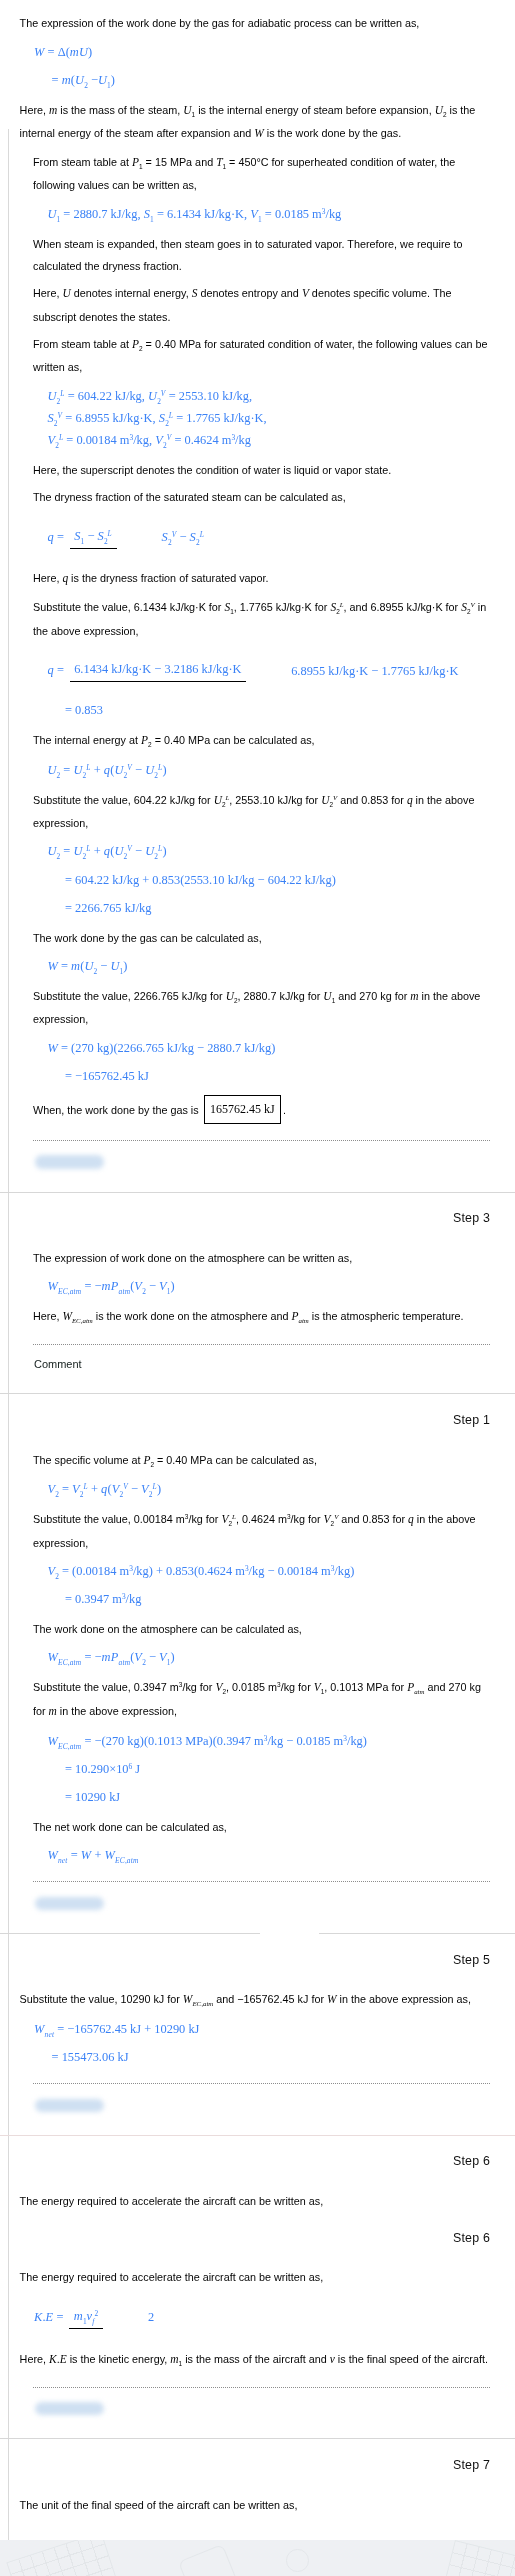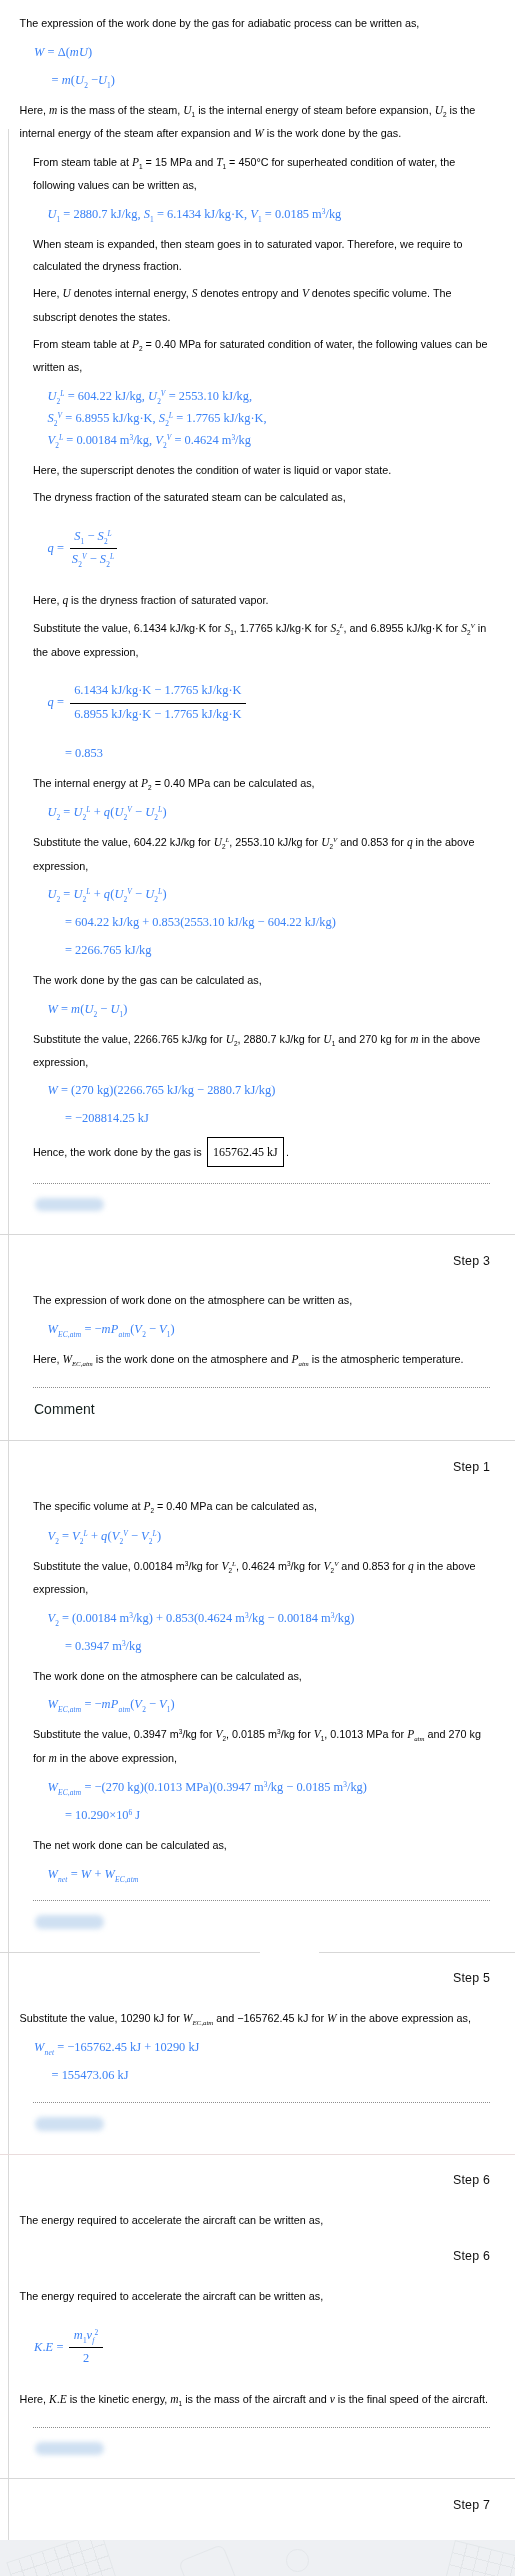--- a/index.html
+++ b/index.html
@@ -7,28 +7,28 @@
   .scan-edge{position:absolute;left:7.7px;top:129px;width:1px;height:2411px;background:#d0d0d0;opacity:.8;}
   .content{position:relative;padding:7.2px 25px 0 19.6px;}
   .para{font-size:10.8px;line-height:2.05;margin:5.2px 0;color:#050505;}
   .para i, .comment i{font-family:"Liberation Serif",serif;font-size:1.06em;}
   .eq{font-family:"Liberation Serif",serif;font-size:12.4px;line-height:1.6;margin:8.2px 0 8.2px 14.4px;color:#3b82f6;}
   .eq.cont{margin-left:32px;}
   .eq i{letter-spacing:0.2px;}
   sub,sup{font-size:.6em;line-height:0;}
   sub{vertical-align:-.5em;}
   sup{vertical-align:.55em;}
-  .frac{display:inline-flex;flex-direction:column;text-align:center;vertical-align:middle;margin:1px 2.6px;}
+  .frac{display:inline-flex;flex-direction:row;text-align:center;vertical-align:middle;margin:1px 2.6px;gap:45px;}
   .frac .num{border-bottom:1px solid #000;padding:0 4.6px 1.5px;}
   .frac .den{padding-top:1.5px;}
   .tall{margin-top:17.5px;margin-bottom:17.5px;}
   .step-h{font-size:12.4px;font-weight:400;text-align:right;margin:18.5px 0 21.6px;letter-spacing:0.2px;color:#101010;}
   .dotsep{border:0;border-top:1px dotted #8d8d8d;height:0;margin:15.5px 0 0 13.4px;}
   .blob{width:69px;height:13.4px;border-radius:6.7px;background:#cfe0f2;filter:blur(2.6px);margin:14.4px 0 0 15.5px;}
-  .comment{font-size:14px;color:#141f1d;margin:13.4px 0 0 14.4px;display:inline-block;}
+  .comment{font-size:11px;color:#141f1d;margin:13.4px 0 0 14.4px;display:inline-block;}
   .secline{height:1px;background:#d7d7d7;margin:23px -25px 0 -19.6px;}
   .secline.gap{background:linear-gradient(to right,#d7d7d7 0 50.5%,#ffffff 50.5% 62%,#d7d7d7 62% 100%);}
   .secline.pink{background:#eadcdc;}
   .ind{padding-left:13.4px;}
   .ansline{font-size:10.8px;line-height:2.05;margin:8.2px 0;color:#050505;}
   .ansbox{display:inline-block;border:1px solid #000;padding:1.5px 5.2px;margin:0 2.1px 0 5.2px;font-family:"Liberation Serif",serif;font-size:12px;text-align:right;}
   
   .footer{position:absolute;left:0;bottom:0;width:515px;height:117px;background:#eef0f3;overflow:hidden;}
   .sk{position:absolute;border:1px solid #e2e6e9;opacity:.9;}
   .sk.grid{background:repeating-linear-gradient(to right,transparent 0 11.3px,#e2e6e9 11.3px 12.4px),repeating-linear-gradient(to bottom,transparent 0 11.3px,#e2e6e9 11.3px 12.4px);}
@@ -59,36 +59,36 @@
       <div class="eq" style="margin-top:2.1px"><i>V</i><sub>2</sub><sup><i>L</i></sup> = 0.00184 m<sup>3</sup>/kg, <i>V</i><sub>2</sub><sup><i>V</i></sup> = 0.4624 m<sup>3</sup>/kg</div>
       <p class="para">Here, the superscript denotes the condition of water is liquid or vapor state.</p>
       <p class="para">The dryness fraction of the saturated steam can be calculated as,</p>
       <div class="eq tall"><i>q</i> = <span class="frac">
             <span class="num"><i>S</i><sub>1</sub> − <i>S</i><sub>2</sub><sup><i>L</i></sup> </span>
             <span class="den"> <i>S</i><sub>2</sub><sup><i>V</i></sup> − <i>S</i><sub>2</sub><sup><i>L</i></sup></span>
           </span></div>
       <p class="para">Here,  <i>q</i> is the dryness fraction of saturated vapor.</p>
       <p class="para">Substitute the value,  6.1434 kJ/kg·K for <i>S</i><sub>1</sub>,  1.7765 kJ/kg·K for <i>S</i><sub>2</sub><sup><i>L</i></sup>, and  6.8955 kJ/kg·K for <i>S</i><sub>2</sub><sup><i>V</i></sup> in the above expression,</p>
       <div class="eq tall"><i>q</i> = <span class="frac">
-            <span class="num">6.1434 kJ/kg·K − 1.7765 kJ/kg·K </span>
+            <span class="num">6.1434 kJ/kg·K − 3.2186 kJ/kg·K </span>
             <span class="den"> 6.8955 kJ/kg·K − 1.7765 kJ/kg·K</span>
           </span></div>
       <div class="eq cont">= 0.853</div>
       <p class="para">The internal energy at  <i>P</i><sub>2</sub> = 0.40 MPa  can be calculated as,</p>
       <div class="eq"><i>U</i><sub>2</sub> = <i>U</i><sub>2</sub><sup><i>L</i></sup> + <i>q</i>(<i>U</i><sub>2</sub><sup><i>V</i></sup> − <i>U</i><sub>2</sub><sup><i>L</i></sup>)</div>
       <p class="para">Substitute the value,  604.22 kJ/kg for <i>U</i><sub>2</sub><sup><i>L</i></sup>,  2553.10 kJ/kg for <i>U</i><sub>2</sub><sup><i>V</i></sup> and  0.853 for <i>q</i> in the above expression,</p>
       <div class="eq"><i>U</i><sub>2</sub> = <i>U</i><sub>2</sub><sup><i>L</i></sup> + <i>q</i>(<i>U</i><sub>2</sub><sup><i>V</i></sup> − <i>U</i><sub>2</sub><sup><i>L</i></sup>)</div>
       <div class="eq cont">= 604.22 kJ/kg + 0.853(2553.10 kJ/kg − 604.22 kJ/kg)</div>
       <div class="eq cont">= 2266.765 kJ/kg</div>
       <p class="para">The work done by the gas can be calculated as,</p>
       <div class="eq"><i>W</i> = <i>m</i>(<i>U</i><sub>2</sub> − <i>U</i><sub>1</sub>)</div>
       <p class="para">Substitute the value,  2266.765 kJ/kg for <i>U</i><sub>2</sub>,  2880.7 kJ/kg for <i>U</i><sub>1</sub> and  270 kg for  <i>m</i> in the above expression,</p>
       <div class="eq"><i>W</i> = (270 kg)(2266.765 kJ/kg − 2880.7 kJ/kg)</div>
-      <div class="eq cont">= −208814.25 kJ</div>
-      <p class="ansline"><span>Hence, the work done by the gas is</span><span class="ansbox">165762.45 kJ</span><span>.</span></p>
+      <div class="eq cont">= −165762.45 kJ</div>
+      <p class="ansline"><span>When, the work done by the gas is</span><span class="ansbox">165762.45 kJ</span><span>.</span></p>
     </div>
 
     <hr class="dotsep">
     <div class="blob"></div>
   </section>
 
   <div class="secline"></div>
 
   <section>
     <h2 class="step-h">Step 3</h2>
@@ -109,20 +109,21 @@
       <p class="para">The specific volume at  <i>P</i><sub>2</sub> = 0.40 MPa  can be calculated as,</p>
       <div class="eq"><i>V</i><sub>2</sub> = <i>V</i><sub>2</sub><sup><i>L</i></sup> + <i>q</i>(<i>V</i><sub>2</sub><sup><i>V</i></sup> − <i>V</i><sub>2</sub><sup><i>L</i></sup>)</div>
       <p class="para">Substitute the value,  0.00184 m<sup>3</sup>/kg for  <i>V</i><sub>2</sub><sup><i>L</i></sup>,  0.4624 m<sup>3</sup>/kg for  <i>V</i><sub>2</sub><sup><i>V</i></sup> and  0.853 for <i>q</i> in the above expression,</p>
       <div class="eq"><i>V</i><sub>2</sub> = (0.00184 m<sup>3</sup>/kg) + 0.853(0.4624 m<sup>3</sup>/kg − 0.00184 m<sup>3</sup>/kg)</div>
       <div class="eq cont">= 0.3947 m<sup>3</sup>/kg</div>
       <p class="para">The work done on the atmosphere can be calculated as,</p>
       <div class="eq"><i>W</i><sub><i>EC</i>,<i>atm</i></sub> = −<i>mP</i><sub><i>atm</i></sub>(<i>V</i><sub>2</sub> − <i>V</i><sub>1</sub>)</div>
       <p class="para">Substitute the value,  0.3947 m<sup>3</sup>/kg for <i>V</i><sub>2</sub>,  0.0185 m<sup>3</sup>/kg for <i>V</i><sub>1</sub>,  0.1013 MPa for  <i>P</i><sub><i>atm</i></sub> and 270 kg for  <i>m</i>  in the above expression,</p>
       <div class="eq"><i>W</i><sub><i>EC</i>,<i>atm</i></sub> = −(270 kg)(0.1013 MPa)(0.3947 m<sup>3</sup>/kg − 0.0185 m<sup>3</sup>/kg)</div>
       <div class="eq cont">= 10.290×10<sup>6</sup> J</div>
+      <div class="eq cont">= 10290 kJ</div>
       <p class="para">The net work done can be calculated as,</p>
       <div class="eq"><i>W</i><sub><i>net</i></sub> = <i>W</i> + <i>W</i><sub><i>EC</i>,<i>atm</i></sub></div>
     </div>
     <hr class="dotsep">
     <div class="blob"></div>
   </section>
 
   <div class="secline gap"></div>
 
   <section>

